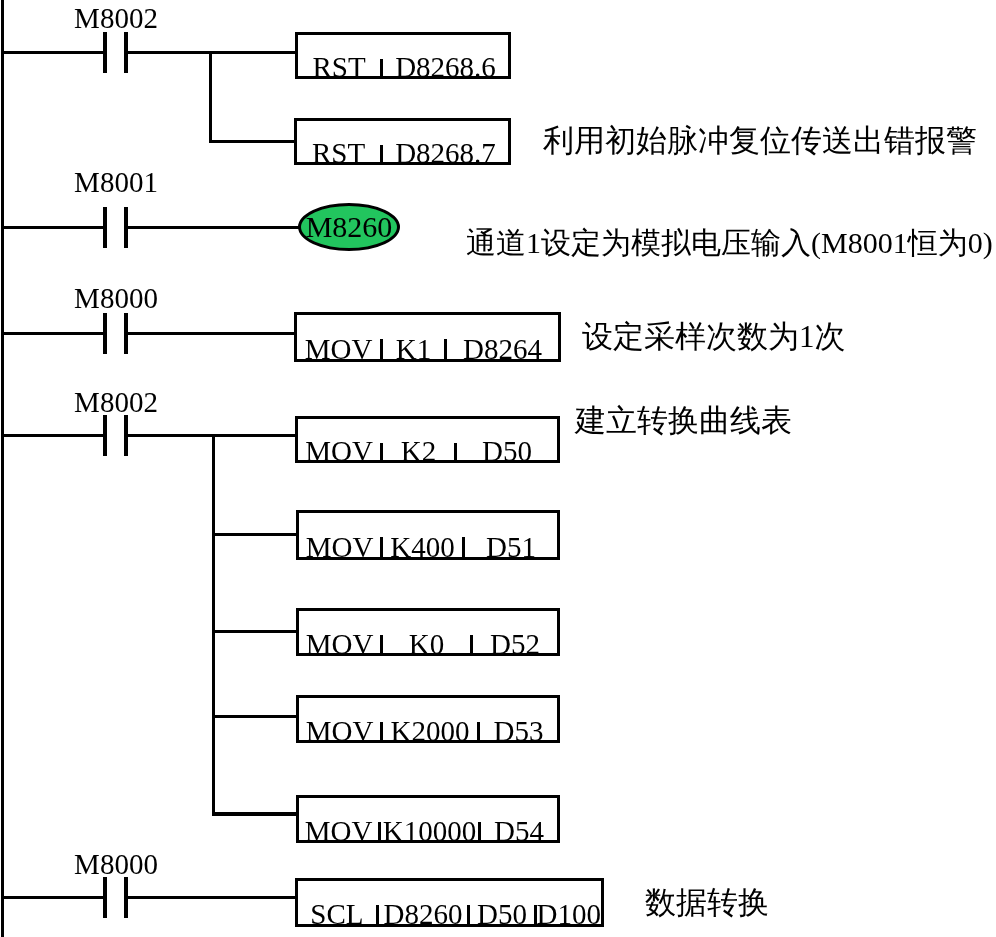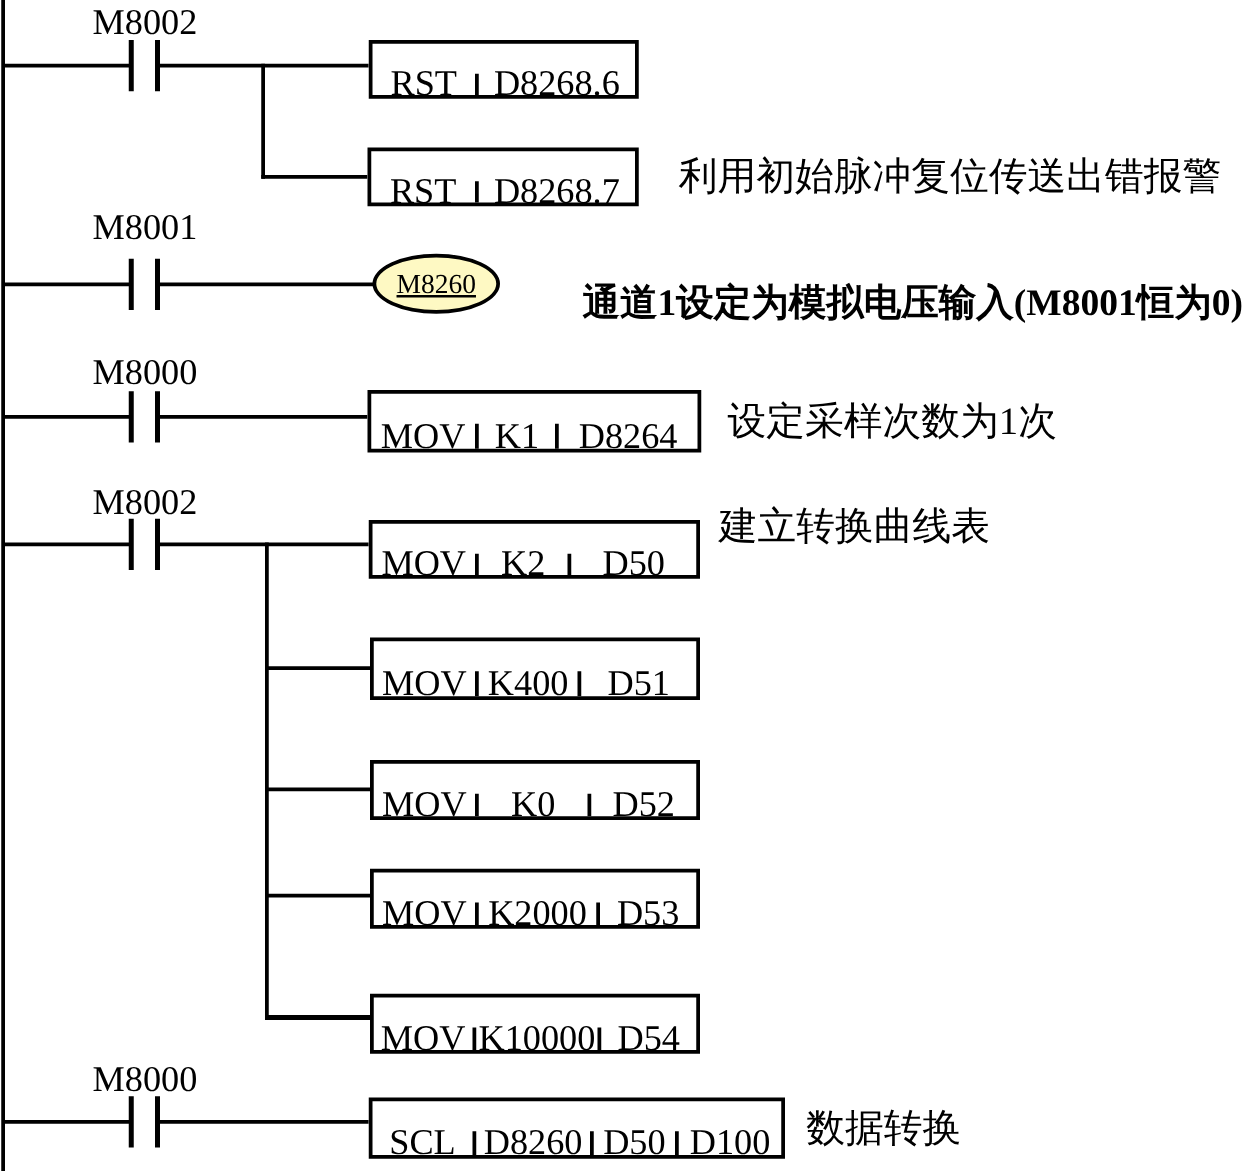--- a/index.html
+++ b/index.html
@@ -25,22 +25,22 @@
   .cell{
     display:flex;align-items:center;justify-content:center;
     font-size:29px;line-height:1;
     border-right:3px solid #000;box-sizing:border-box;
     white-space:nowrap;
     margin-top:24px;
   }
   .cell:last-child{border-right:none;flex:1;}
   .coil{
     position:absolute;display:flex;align-items:center;justify-content:center;
-    border:3px solid #000;border-radius:50%;background:#fef9c3;
-    box-sizing:border-box;font-size:22px;line-height:1;text-decoration:underline;
+    border:3px solid #000;border-radius:50%;background:#22c55e;
+    box-sizing:border-box;font-size:30px;line-height:1;
   }
   .comment{
     position:absolute;font-size:31px;line-height:1.1;white-space:nowrap;
   }
 </style>
 </head>
 <body>
 
 <div id="canvas">
 
@@ -66,21 +66,21 @@
   </div>
   <div class="comment" style="left:543px;top:124px;">利用初始脉冲复位传送出错报警</div>
 
   <div class="hline" style="left:2px;top:226px;width:102px;"></div>
   <div class="cbar" style="left:103px;top:207px;height:41px;"></div>
   <div class="cbar" style="left:124px;top:207px;height:41px;"></div>
   <div class="clabel" style="left:51px;top:168px;">M8001</div>
   <div class="hline" style="left:128px;top:226px;width:172px;"></div>
 
   <div class="coil" style="left:298px;top:203px;width:102px;height:48px;">M8260</div>
-  <div class="comment" style="left:466px;top:226px;font-size:30px;font-weight:bold;">通道1设定为模拟电压输入(M8001恒为0)</div>
+  <div class="comment" style="left:466px;top:226px;font-size:30px;">通道1设定为模拟电压输入(M8001恒为0)</div>
 
   <div class="hline" style="left:2px;top:332px;width:102px;"></div>
   <div class="cbar" style="left:103px;top:313px;height:41px;"></div>
   <div class="cbar" style="left:124px;top:313px;height:41px;"></div>
   <div class="clabel" style="left:51px;top:284px;">M8000</div>
   <div class="hline" style="left:128px;top:332px;width:166px;"></div>
 
   <div class="ibox" style="left:294px;top:312px;width:267px;height:50px;">
     <div class="cell" style="width:86px;">MOV</div>
     <div class="cell" style="width:64px;">K1</div>
@@ -130,21 +130,21 @@
     <div class="cell" style="width:100px;">K10000</div>
     <div class="cell">D54</div>
   </div>
 
   <div class="hline" style="left:2px;top:896px;width:102px;"></div>
   <div class="cbar" style="left:103px;top:877px;height:41px;"></div>
   <div class="cbar" style="left:124px;top:877px;height:41px;"></div>
   <div class="clabel" style="left:51px;top:850px;">M8000</div>
   <div class="hline" style="left:128px;top:896px;width:167px;"></div>
 
-  <div class="ibox" style="left:295px;top:878px;width:333px;height:49px;">
+  <div class="ibox" style="left:295px;top:878px;width:309px;height:49px;">
     <div class="cell" style="width:83px;">SCL</div>
     <div class="cell" style="width:94px;">D8260</div>
     <div class="cell" style="width:68px;">D50</div>
     <div class="cell">D100</div>
   </div>
   <div class="comment" style="left:645px;top:886px;">数据转换</div>
 
 </div>
 
 </body></html>

